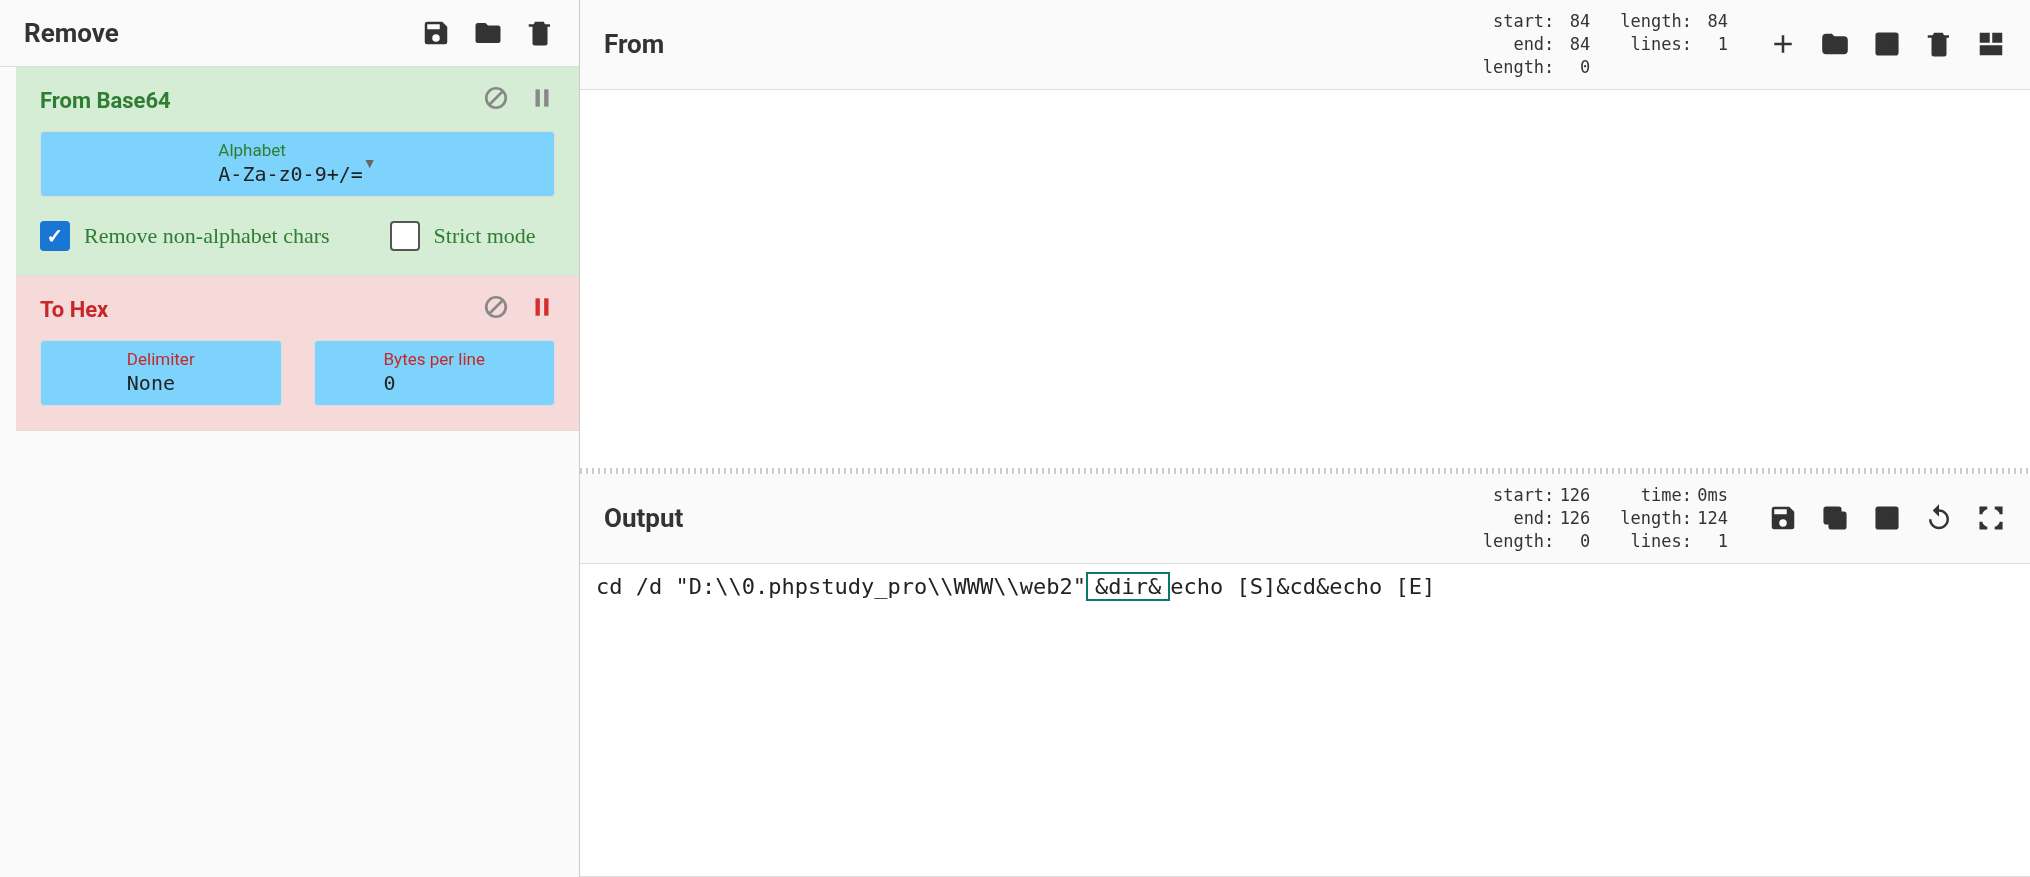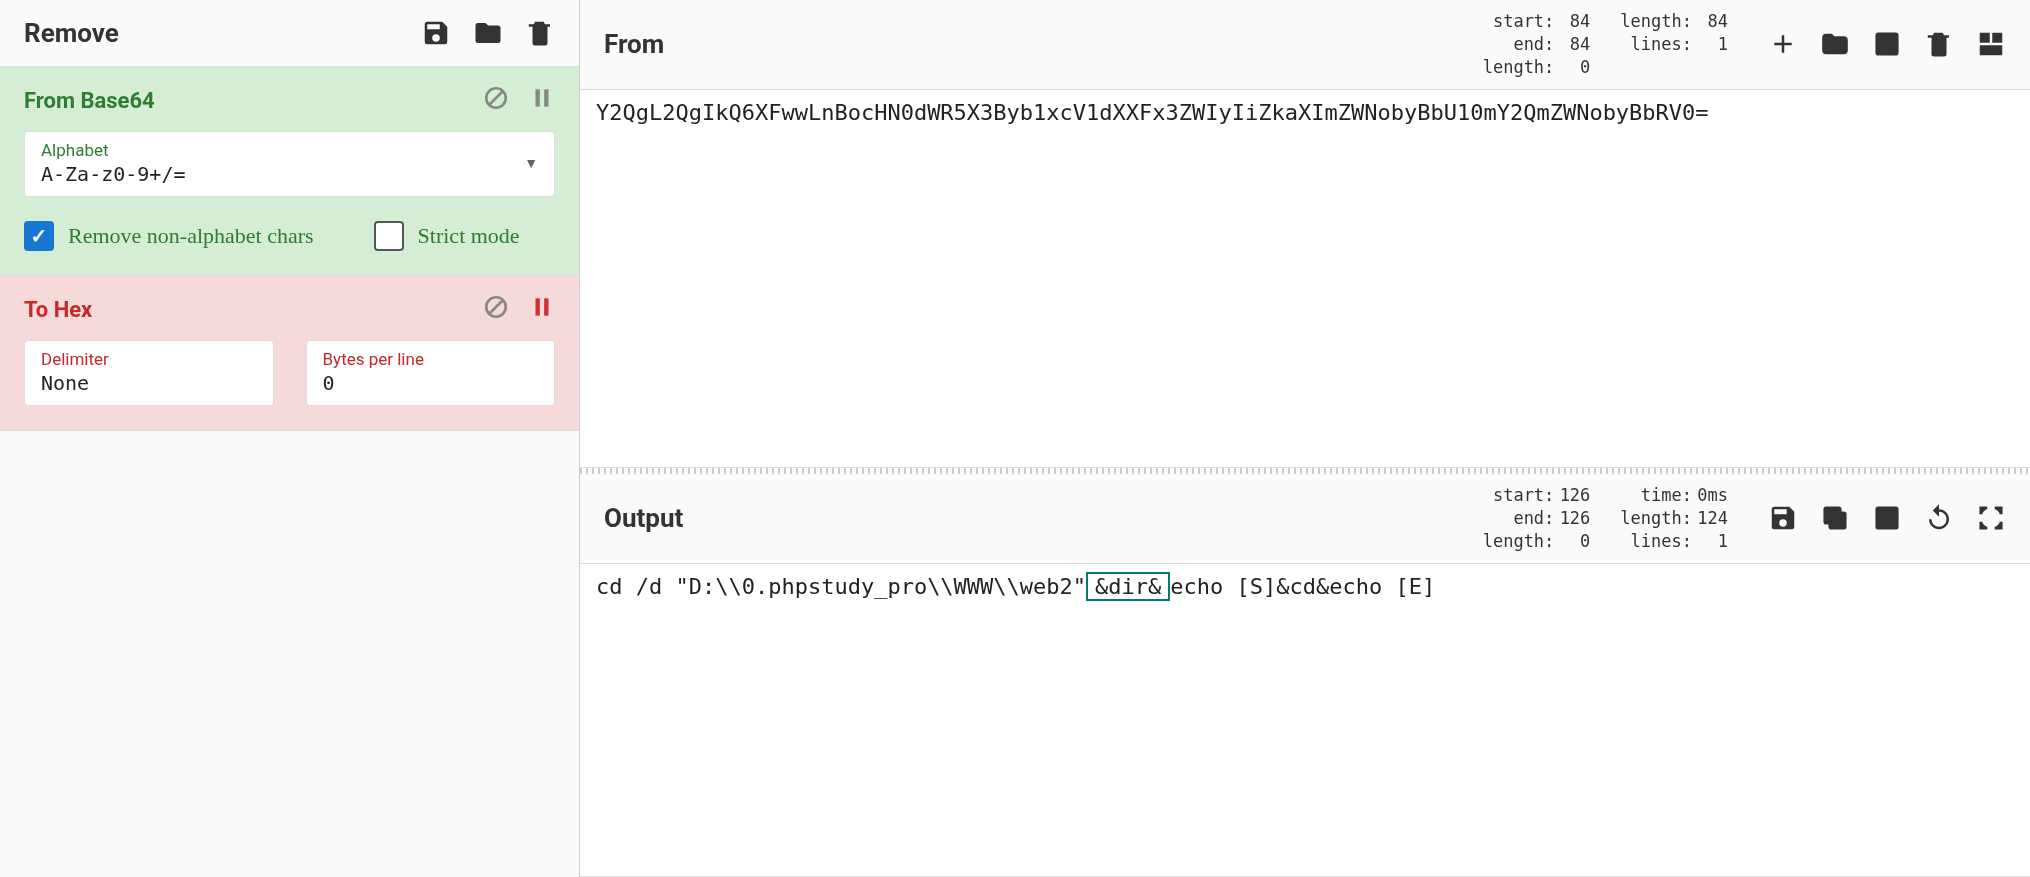--- a/index.html
+++ b/index.html
@@ -12,36 +12,36 @@
   .panel-header {
     display: flex; align-items: center; justify-content: space-between;
     padding: 18px 24px 18px 24px; background: #fafafa; border-bottom: 1px solid #ddd;
   }
   .panel-title { font-size: 26px; font-weight: 700; color: #333; }
   .tool-row { display: flex; align-items: center; gap: 22px; }
   .icon-btn { width: 30px; height: 30px; display: flex; align-items: center; justify-content: center; cursor: pointer; color: #333; }
   .icon-btn svg { width: 30px; height: 30px; fill: #333; }
 
   
-  .op { padding: 18px 24px 24px 24px; border-bottom: 1px solid #ddd; }
+  .op { padding: 18px 24px 24px 24px; border-bottom: 1px solid #ddd; margin-left: 16px; }
   .op-green { background: #d4edd4; }
   .op-red { background: #f6dada; }
   .op-head { display: flex; align-items: center; justify-content: space-between; margin-bottom: 16px; }
   .op-title { font-size: 22px; font-weight: 700; }
   .op-green .op-title { color: #2e7d32; }
   .op-red .op-title { color: #c62828; }
   .op-icons { display: flex; gap: 20px; align-items: center; }
   .op-icons svg { width: 26px; height: 26px; }
   .disable-icon { stroke: #888; fill: none; stroke-width: 2.5; }
   .pause-gray { fill: #888; }
   .pause-red { fill: #d32f2f; }
 
   .select-box {
-    background: #ffffff; border: 1px solid #ddd; border-radius: 4px;
-    padding: 8px 16px 10px 16px; display: flex; align-items: flex-end; justify-content: space-between;
+    background: #7dd3fc; border: 1px solid #ddd; border-radius: 4px;
+    padding: 8px 16px 10px 16px; display: flex; align-items: flex-end; justify-content: center;
   }
   .select-inner { display: flex; flex-direction: column; gap: 2px; }
   .select-label { font-size: 17px; }
   .op-green .select-label { color: #2e7d32; }
   .op-red .select-label { color: #c62828; }
   .select-value { font-size: 20px; font-family: "Consolas","Menlo",monospace; color: #222; }
   .chevron { color: #666; font-size: 14px; align-self: center; }
 
   .check-row { display: flex; align-items: center; gap: 60px; margin-top: 24px; font-family: Liberation Serif, serif; }
   .check-item { display: flex; align-items: center; gap: 14px; }
@@ -237,21 +237,20 @@
           <div class="icon-btn">
               <svg viewBox="0 0 24 24">
                 <rect x="3" y="3" width="8" height="8"></rect>
                 <rect x="13" y="3" width="8" height="8"></rect>
                 <rect x="3" y="13" width="18" height="8"></rect>
               </svg>
             </div>
         </div>
       </div>
     </div>
-    <div class="io-body">Y2QgL2QgIkQ6XFwwLnBocHN0dWR5X3Byb1xcV1dXXFx3ZWIyIiZkaXImZWNobyBbU10mY2QmZWNobyBbRV0=</div>
   </div>
 
   <div class="grip"></div>
 
   <div class="output-wrap">
     <div class="io-header">
       <div class="panel-title">Output</div>
       <div style="display:flex;align-items:center;gap:40px;">
         <div class="stats-group">
           <div class="stat-col">

